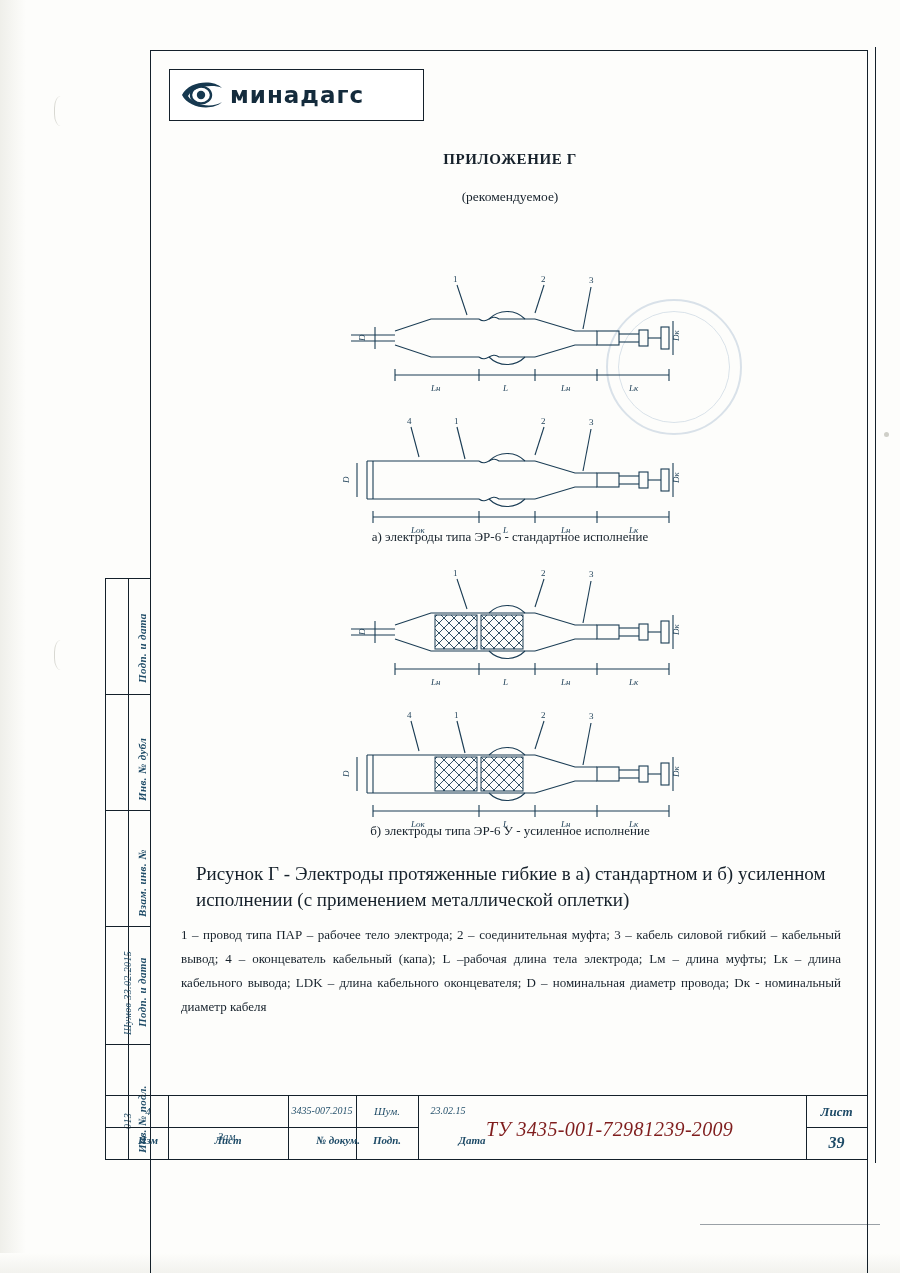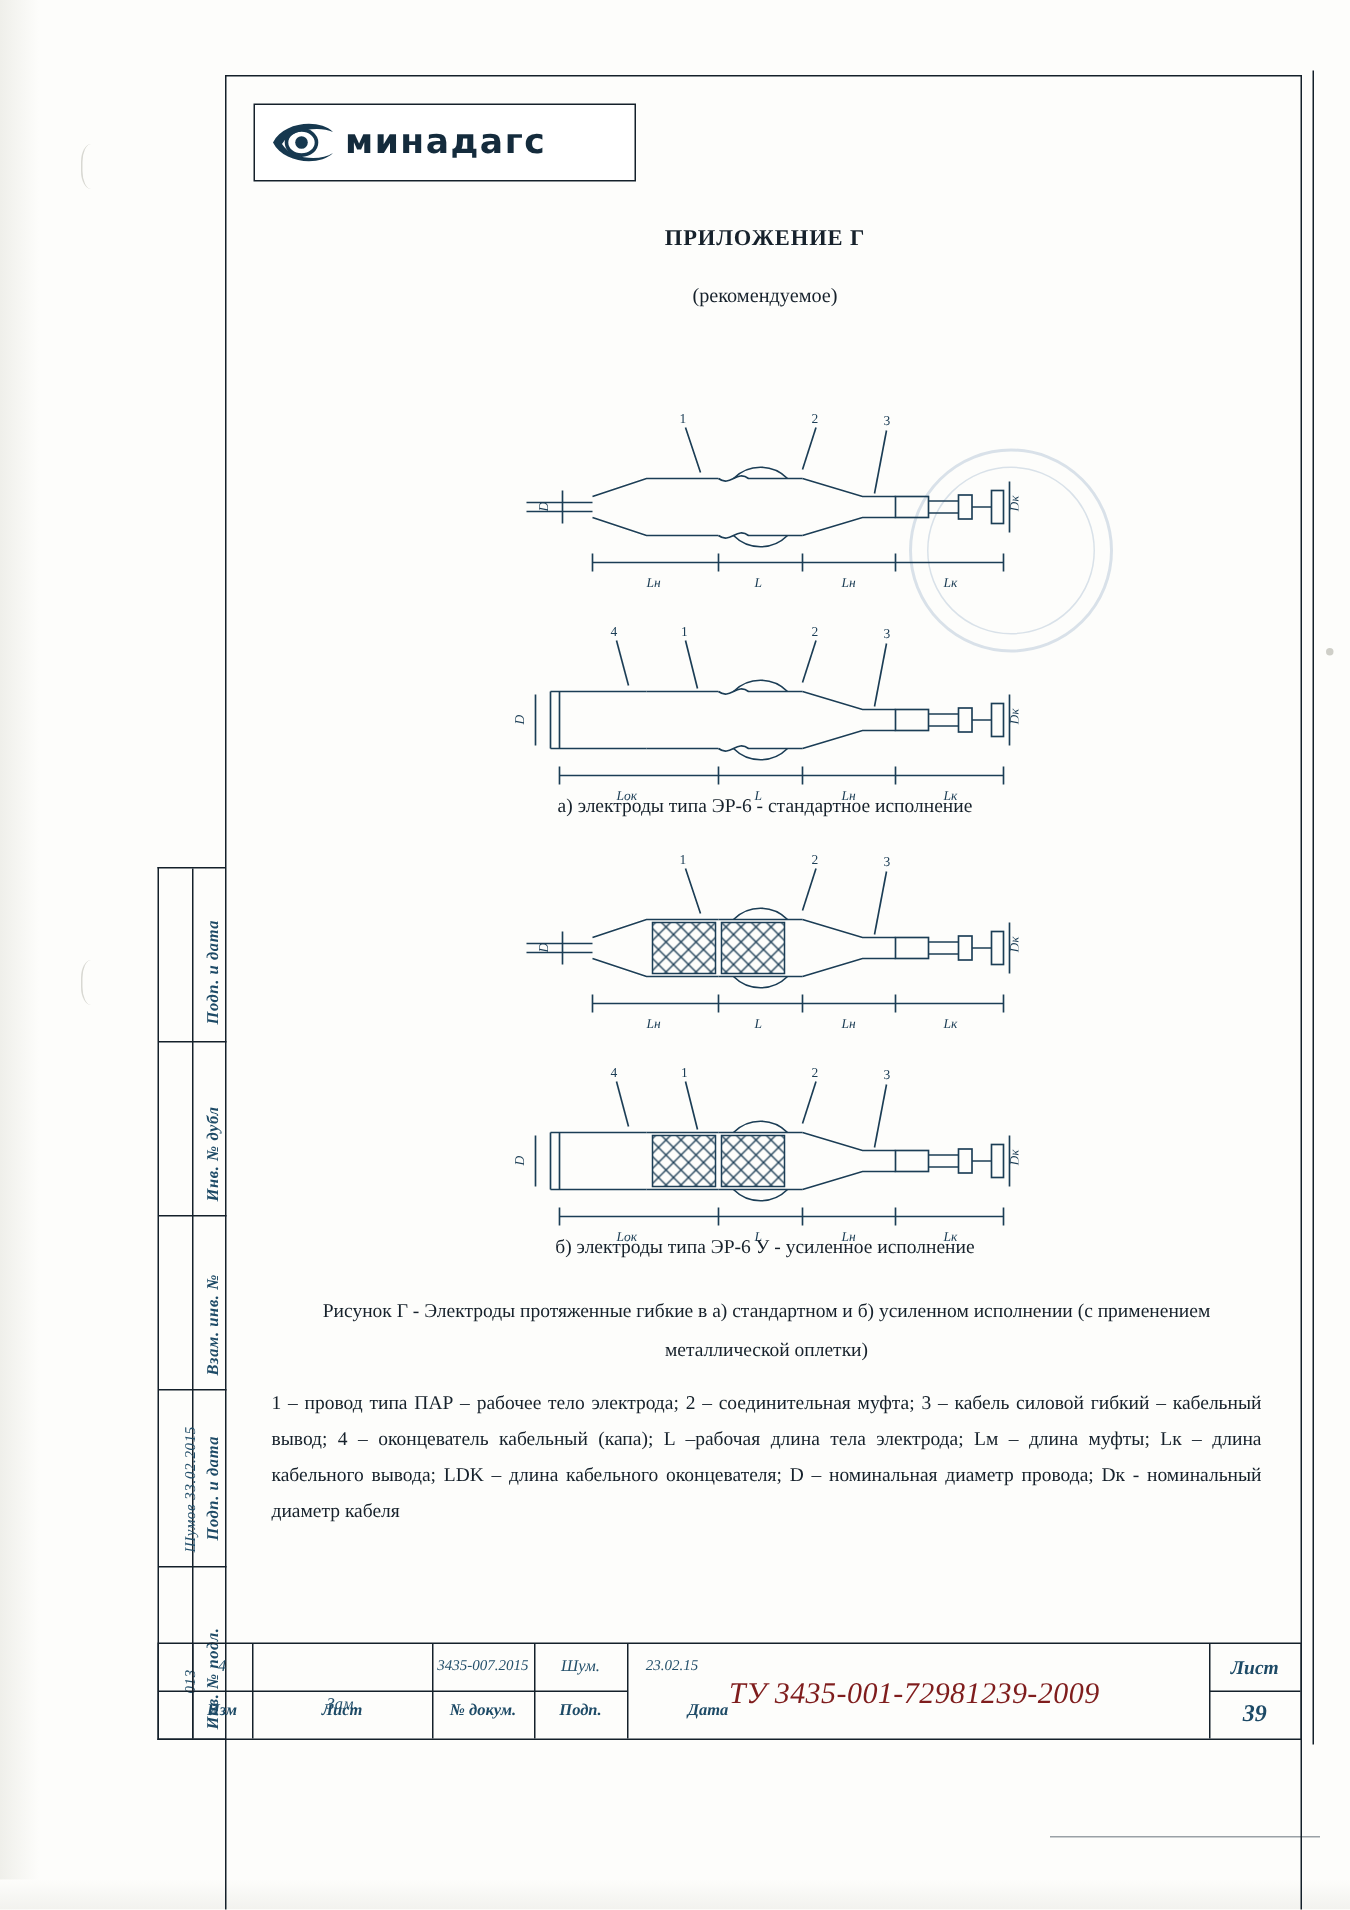--- a/index.html
+++ b/index.html
@@ -144,21 +144,21 @@
   .cap-a {
     position: absolute; left: 0; top: 478px; width: 718px;
     font-size: 13px;
   }
   .cap-b {
     position: absolute; left: 0; top: 772px; width: 718px;
     font-size: 13px;
   }
   .fig-cap {
     position: absolute; left: 45px; top: 810px; width: 630px;
-    font-size: 13px; line-height: 26px; text-align: center;
+    font-size: 19px; line-height: 26px; 
   }
   .legend {
     position: absolute; left: 30px; top: 872px; width: 660px;
     font-size: 13px; line-height: 24px; text-align: justify;
   }
 
   
   .fig { position: absolute; }
   .fig svg { display: block; }
 
@@ -528,21 +528,21 @@
     <div class="hline" style="top:31px; left:700px; width:61px;"></div>
 
     <div class="hand" style="left:22px; top:9px; width:40px;">4</div>
     <div class="hand" style="left:62px; top:6px; width:120px;margin-top:28px;">Зам.</div>
     <div class="hand" style="left:182px; top:9px; width:68px; font-size:10px;">3435-007.2015</div>
     <div class="hand" style="left:250px; top:9px; width:62px;">Шум.</div>
     <div class="hand" style="left:312px; top:9px; width:60px; font-size:10px;">23.02.15</div>
 
     <div class="sc" style="left:22px; top:38px; width:40px;">Изм</div>
     <div class="sc" style="left:62px; top:38px; width:120px;">Лист</div>
-    <div class="sc" style="left:182px; top:38px; width:68px;">№ докум.</div>
+    <div class="sc" style="left:198px; top:38px; width:68px;">№ докум.</div>
     <div class="sc" style="left:250px; top:38px; width:62px;">Подп.</div>
     <div class="sc" style="left:312px; top:38px; width:60px;padding-left:24px;">Дата</div>
 
     <div class="tu" style="left:380px; top:22px; width:320px;">ТУ 3435-001-72981239-2009</div>
 
     <div class="sc" style="left:700px; top:8px; width:61px; font-size:13px;">Лист</div>
     <div class="pageno" style="left:700px; top:38px; width:61px;">39</div>
   </div>
 
 </div>

